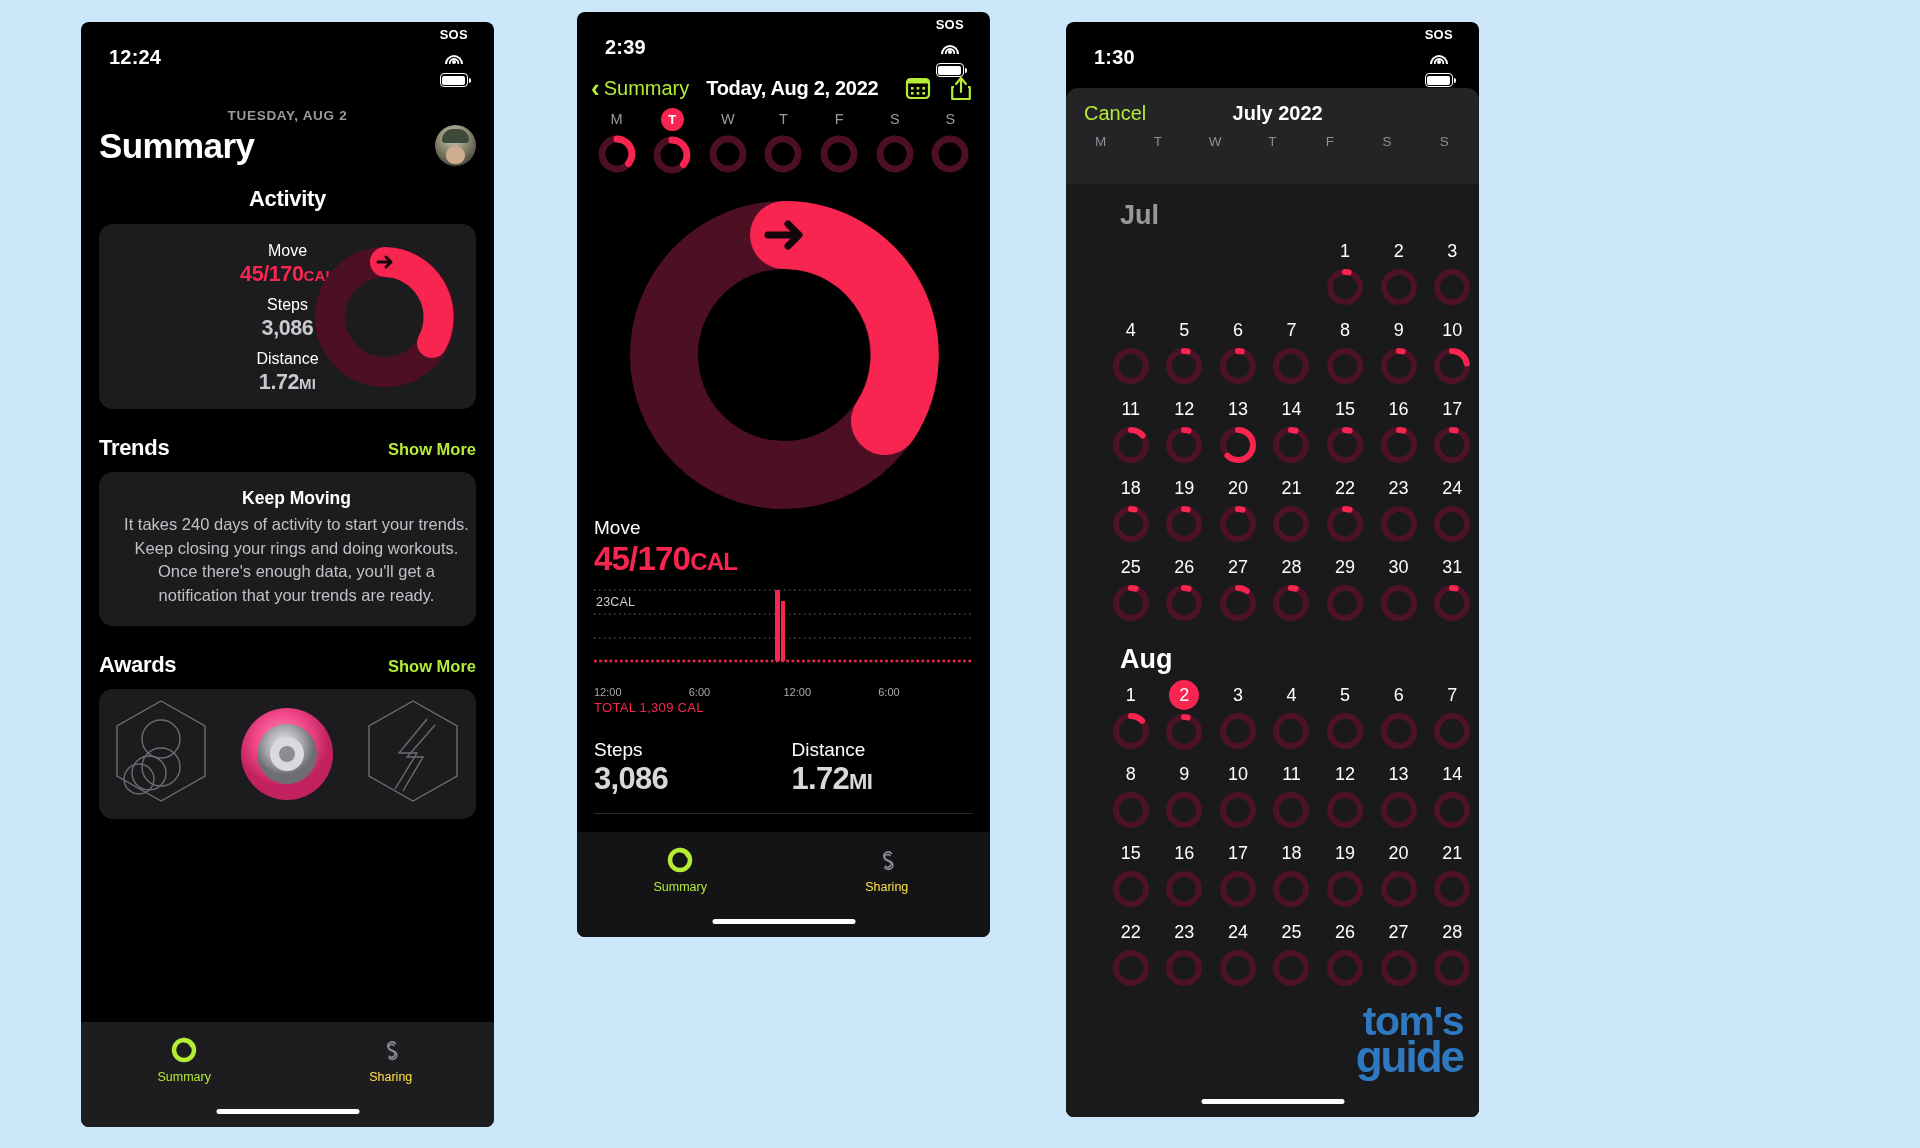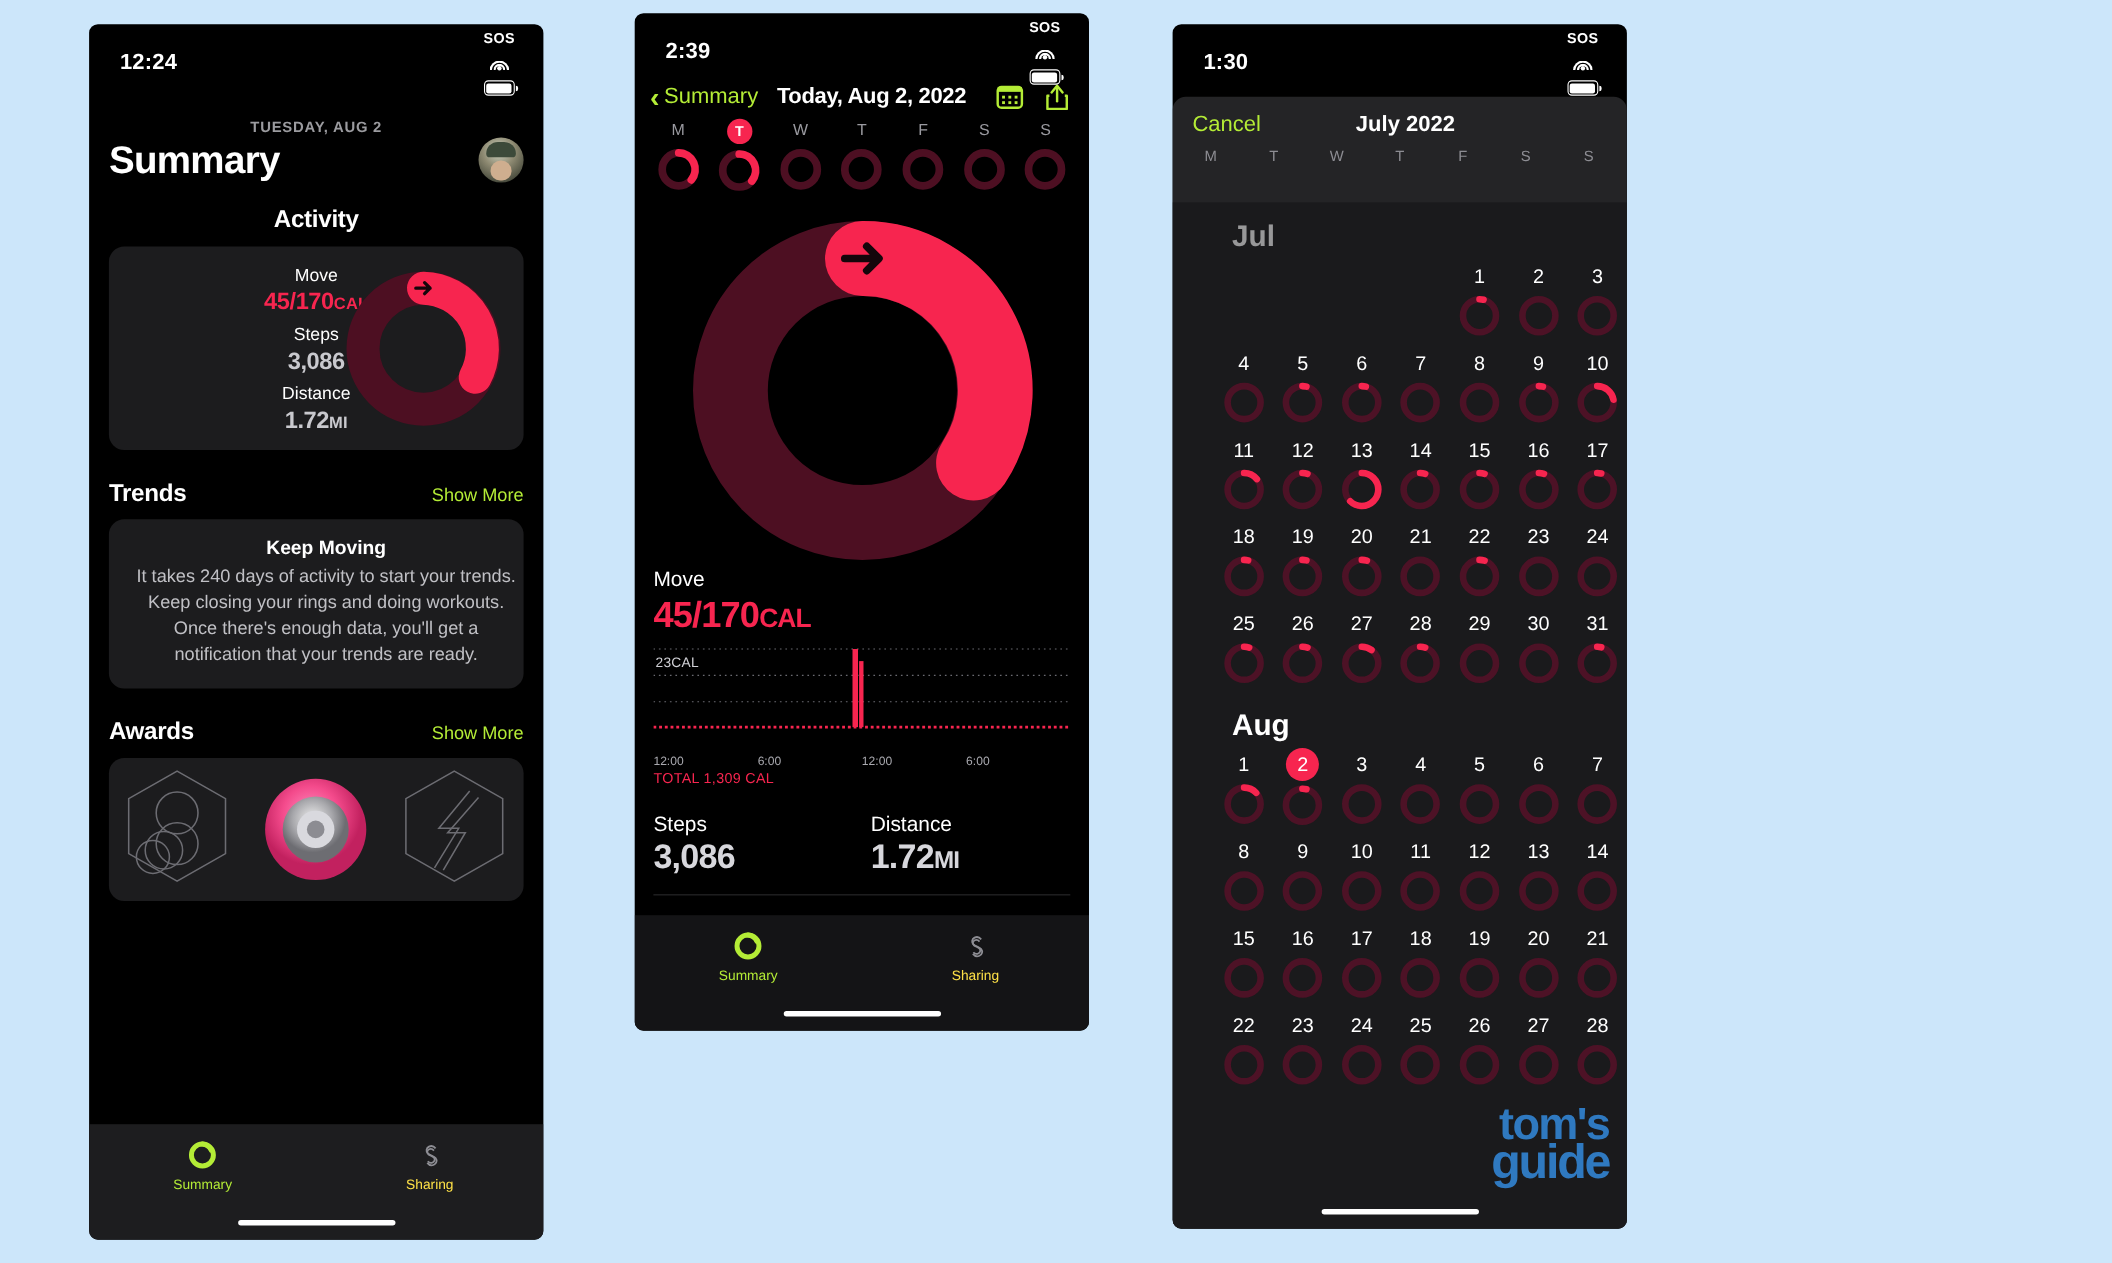--- a/index.html
+++ b/index.html
@@ -61,21 +61,21 @@
     content:""; position:absolute; left:7px; top:4px; width:27px; height:14px;
     background:#3d4a3a; border-radius:13px 13px 4px 4px;
   }
   .avatar::after {
     content:""; position:absolute; left:11px; top:21px; width:19px; height:18px;
     background:#cfae8f; border-radius:50% 50% 45% 45%;
   }
   .sec-h { font-size:22px; font-weight:bold; margin:20px 0 12px 0; letter-spacing:-.3px;}
   .sec-row { display:flex; align-items:baseline; justify-content:space-between; margin:26px 0 11px 0;}
   .sec-row .sec-h { margin:0; }
-  .showmore { color:#b4ec36; font-size:16.5px; font-weight:400; }
+  .showmore { color:#b4ec36; font-size:16.5px; font-weight:700; }
   .card { background:#1c1c1e; border-radius:14px; }
 
   .activity-card { height:185px; position:relative; padding:17px 20px; }
   .metric-label { font-size:16px; color:#fff; line-height:1.25; }
   .metric-val { font-size:21.5px; font-weight:600; letter-spacing:-.4px; line-height:1.25; }
   .m-move { color:#f7254f; }
   .m-grey { color:#c9c9ce; }
   .metric-unit { font-size:15px; font-weight:600; letter-spacing:.2px; }
   .m-blk { margin-bottom:7px; }
 

